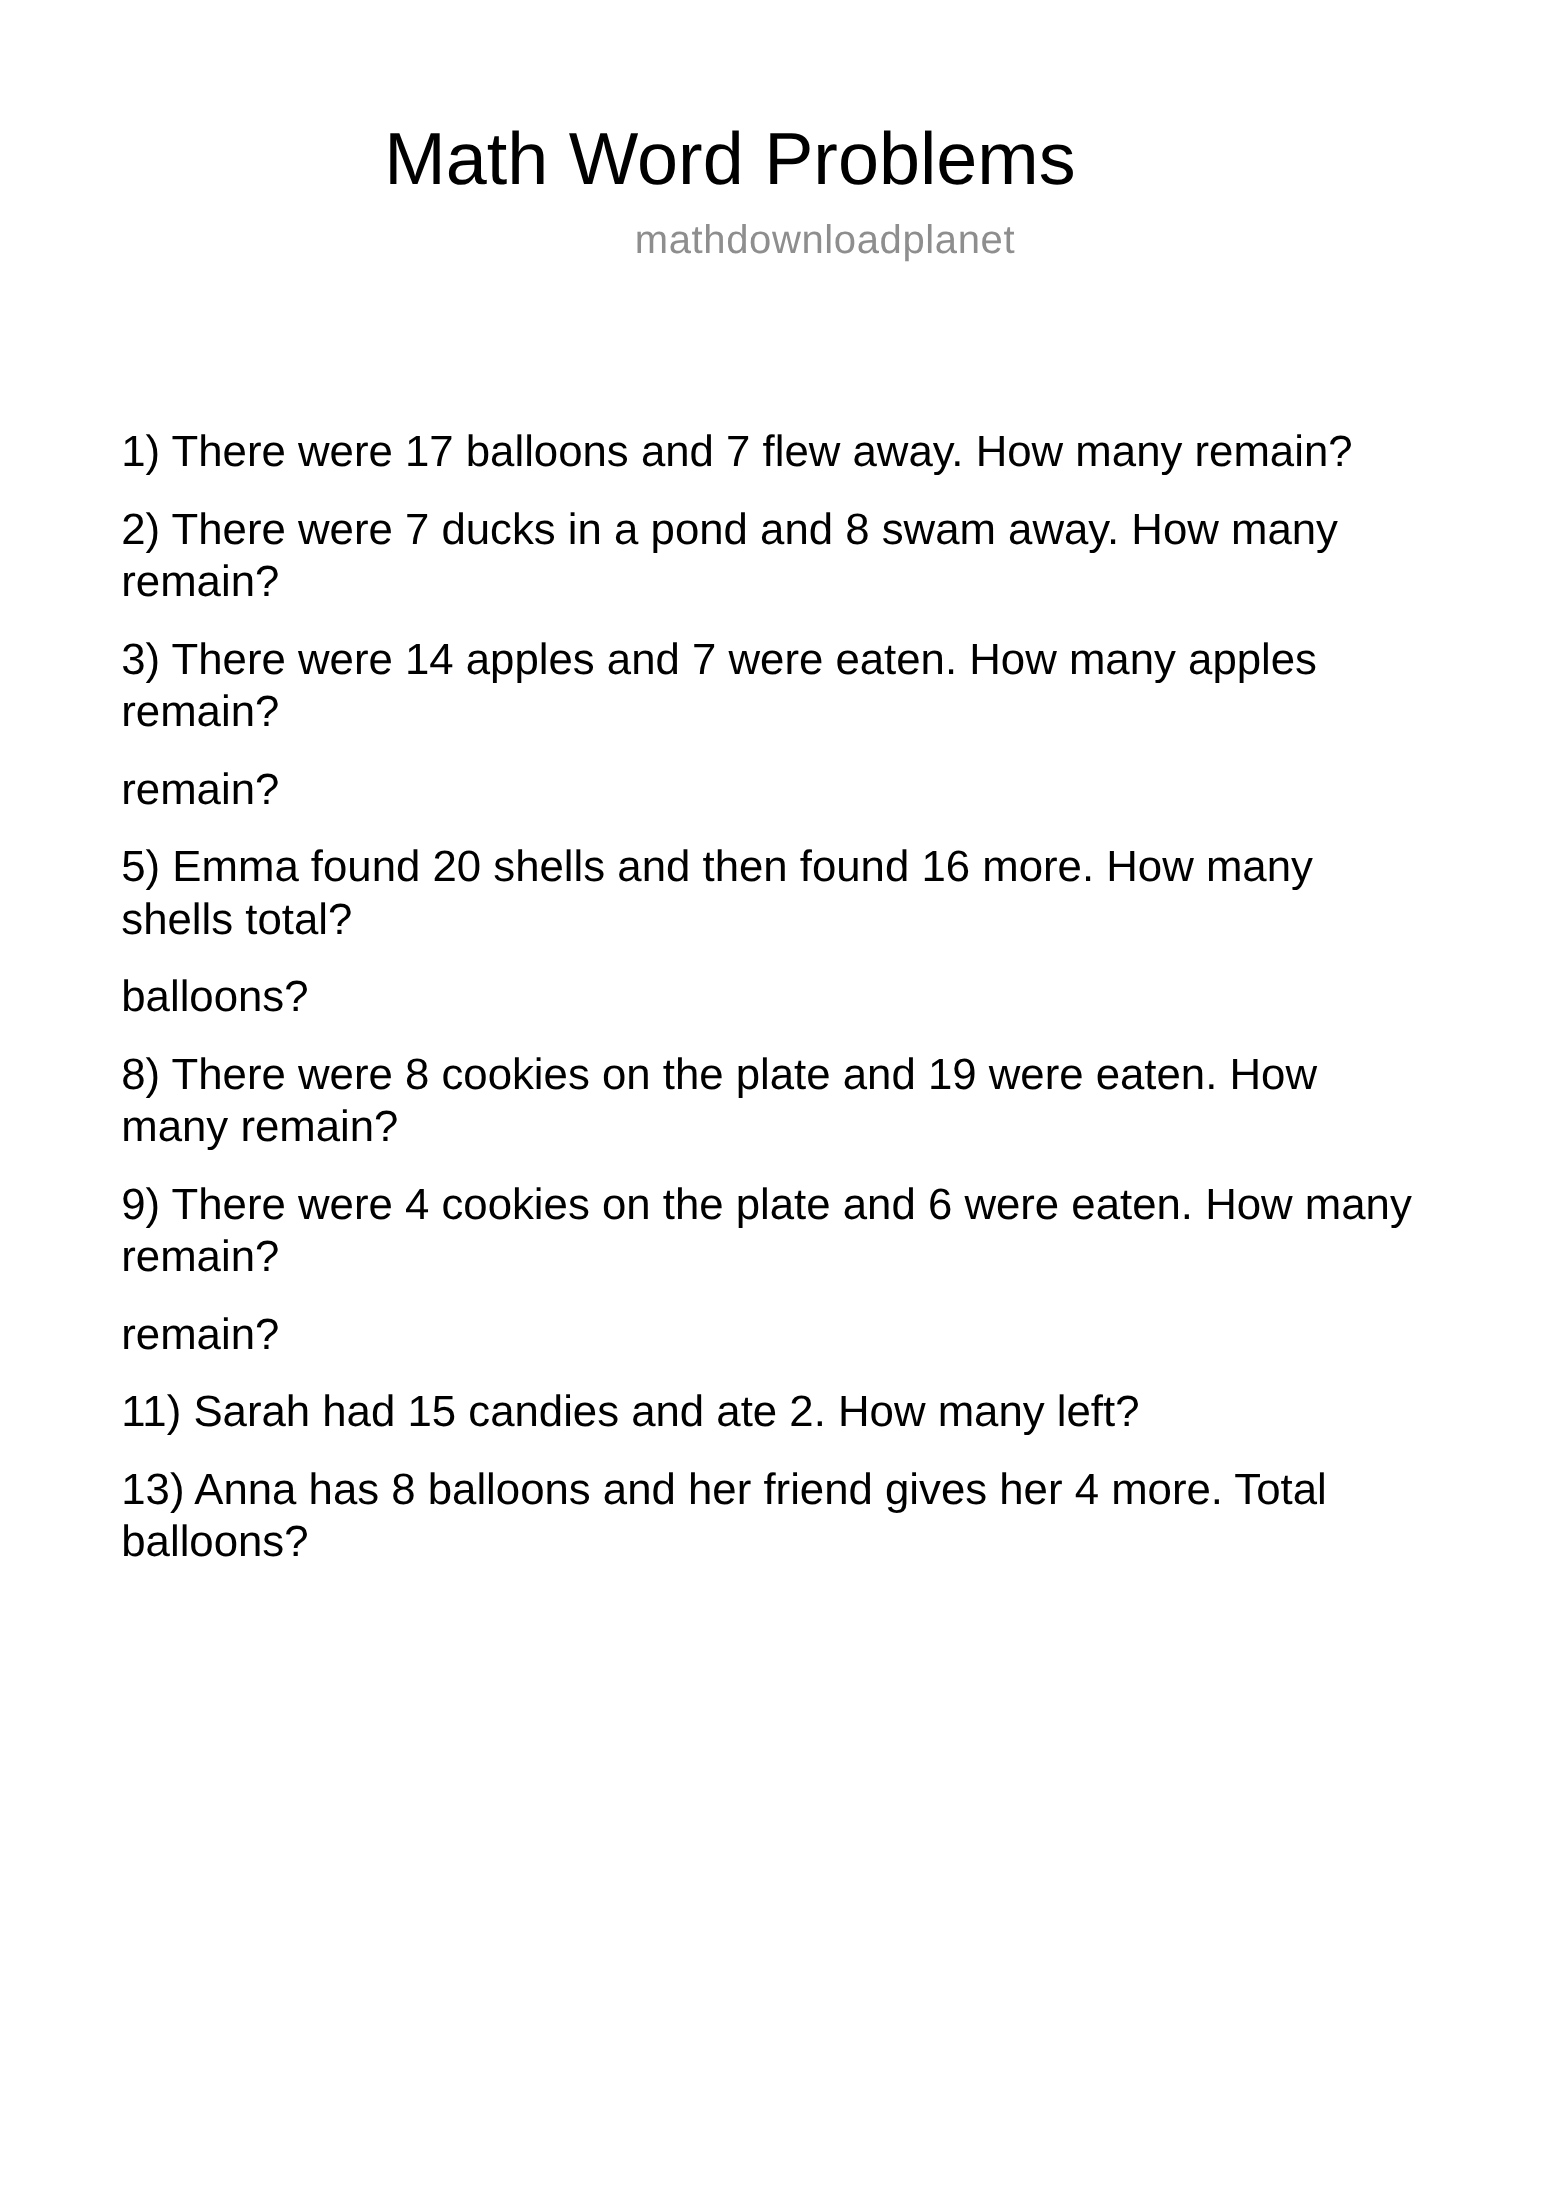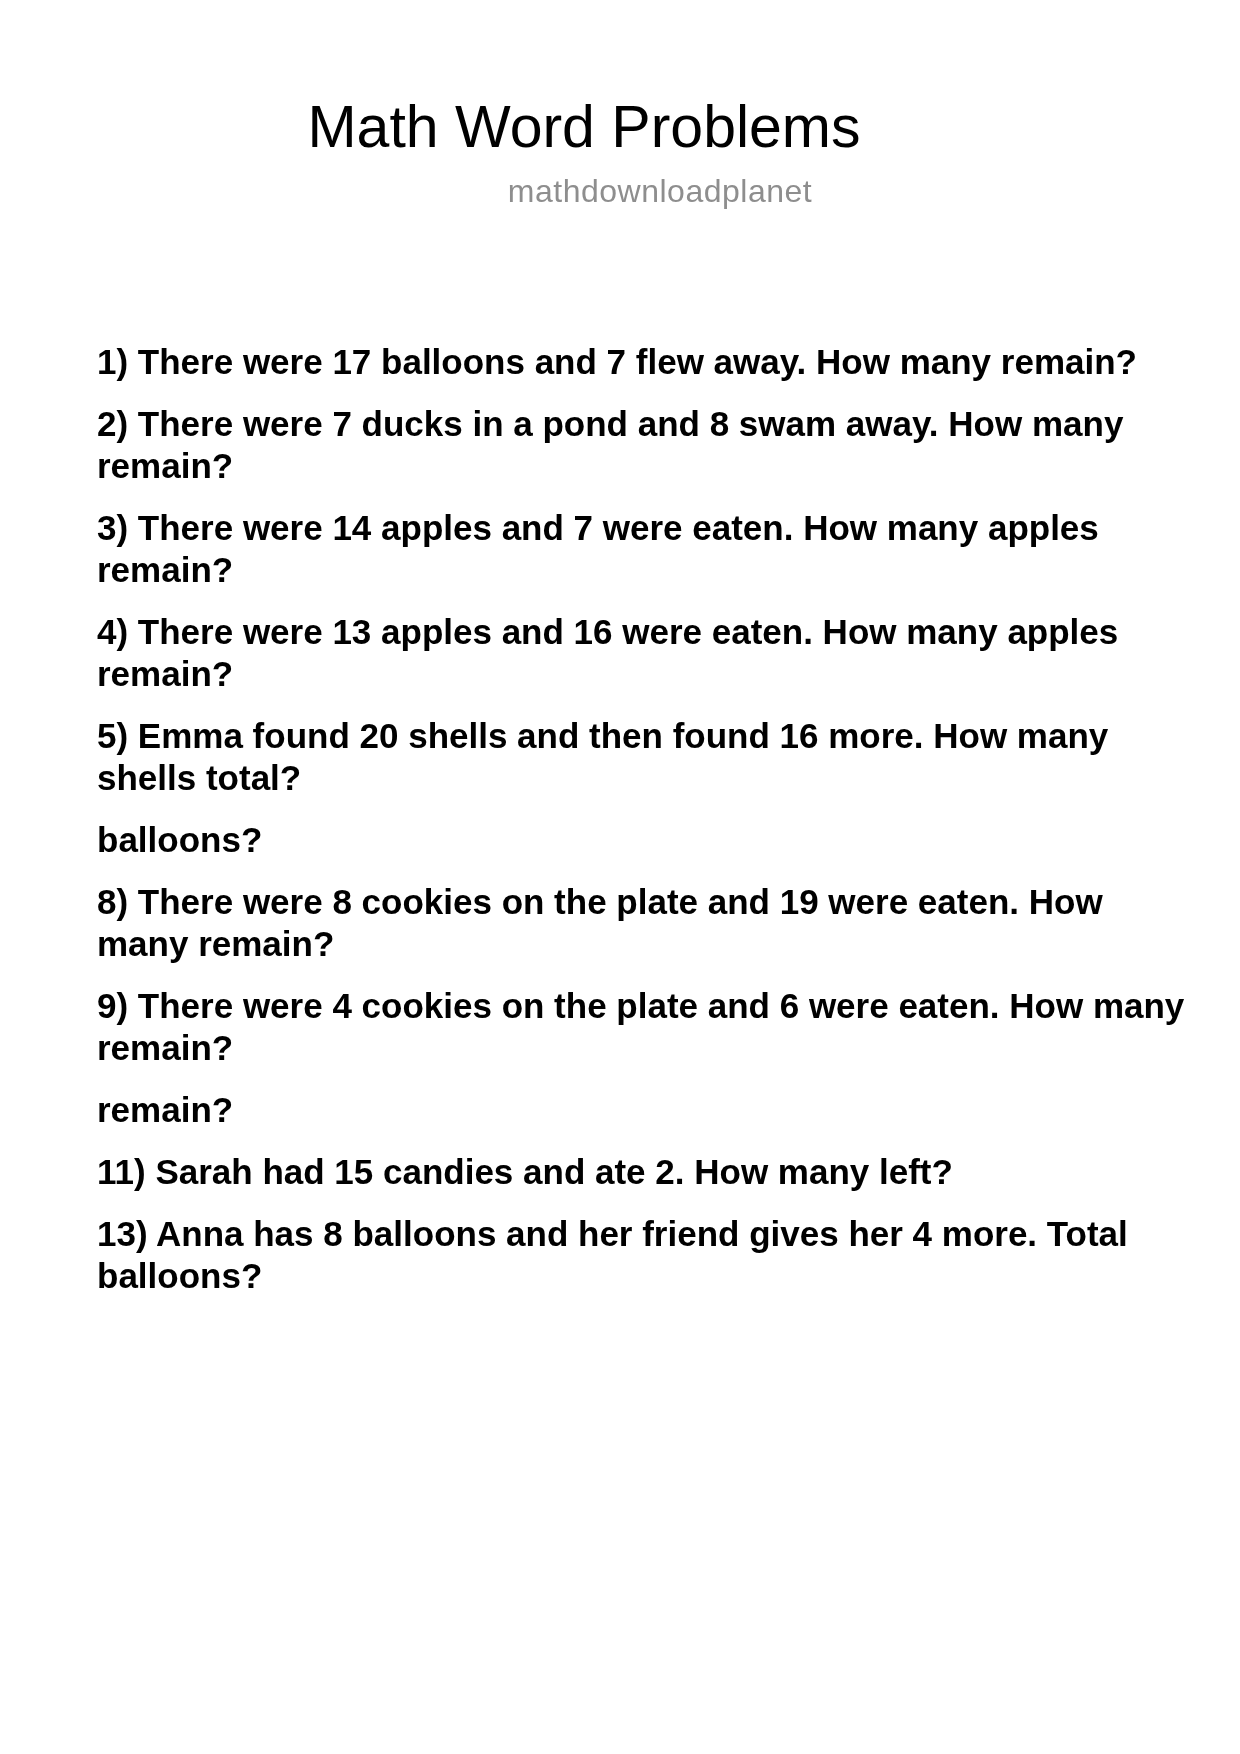--- a/index.html
+++ b/index.html
@@ -42,21 +42,20 @@
     letter-spacing: 0.5px;
   }
   .problems {
     margin: 132px 80px 0 97px;
     font-size: 35px;
     line-height: 42px;
     color: #000000;
   }
   .problem {
     margin: 0 0 20px 0;
-    font-weight: bold;
   }
   .pline {
     white-space: nowrap;
   }
 </style>
 </head>
 <body>
 
 <div class="sheet">
 
@@ -75,21 +74,20 @@
       <div class="pline">2) There were 7 ducks in a pond and 8 swam away. How many</div>
       <div class="pline">remain?</div>
     </div>
 
     <div class="problem">
       <div class="pline">3) There were 14 apples and 7 were eaten. How many apples</div>
       <div class="pline">remain?</div>
     </div>
 
     <div class="problem">
-      <div class="pline">4) There were 13 apples and 16 were eaten. How many apples</div>
       <div class="pline">remain?</div>
     </div>
 
     <div class="problem">
       <div class="pline">5) Emma found 20 shells and then found 16 more. How many</div>
       <div class="pline">shells total?</div>
     </div>
 
     <div class="problem">
     </div>

